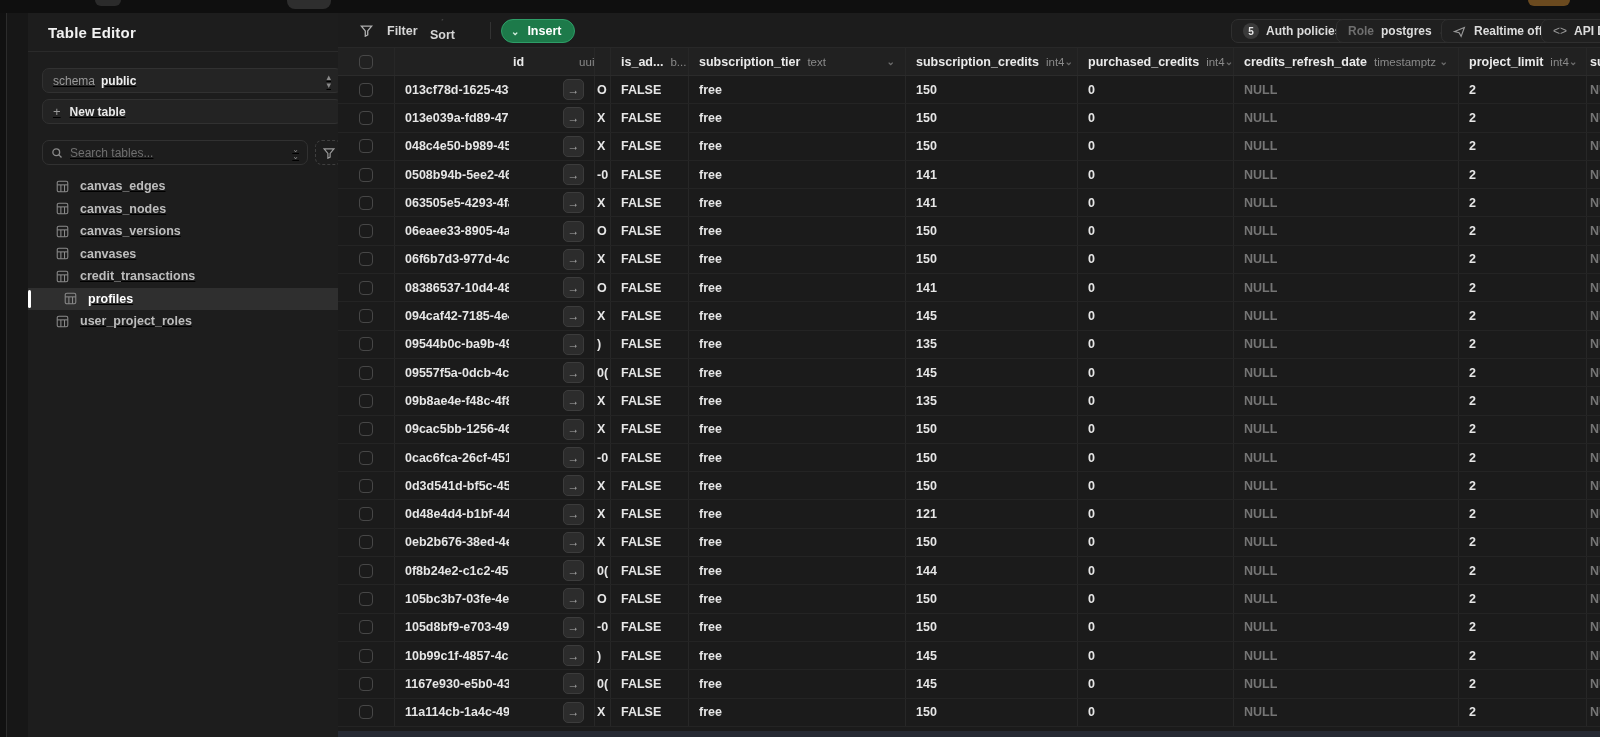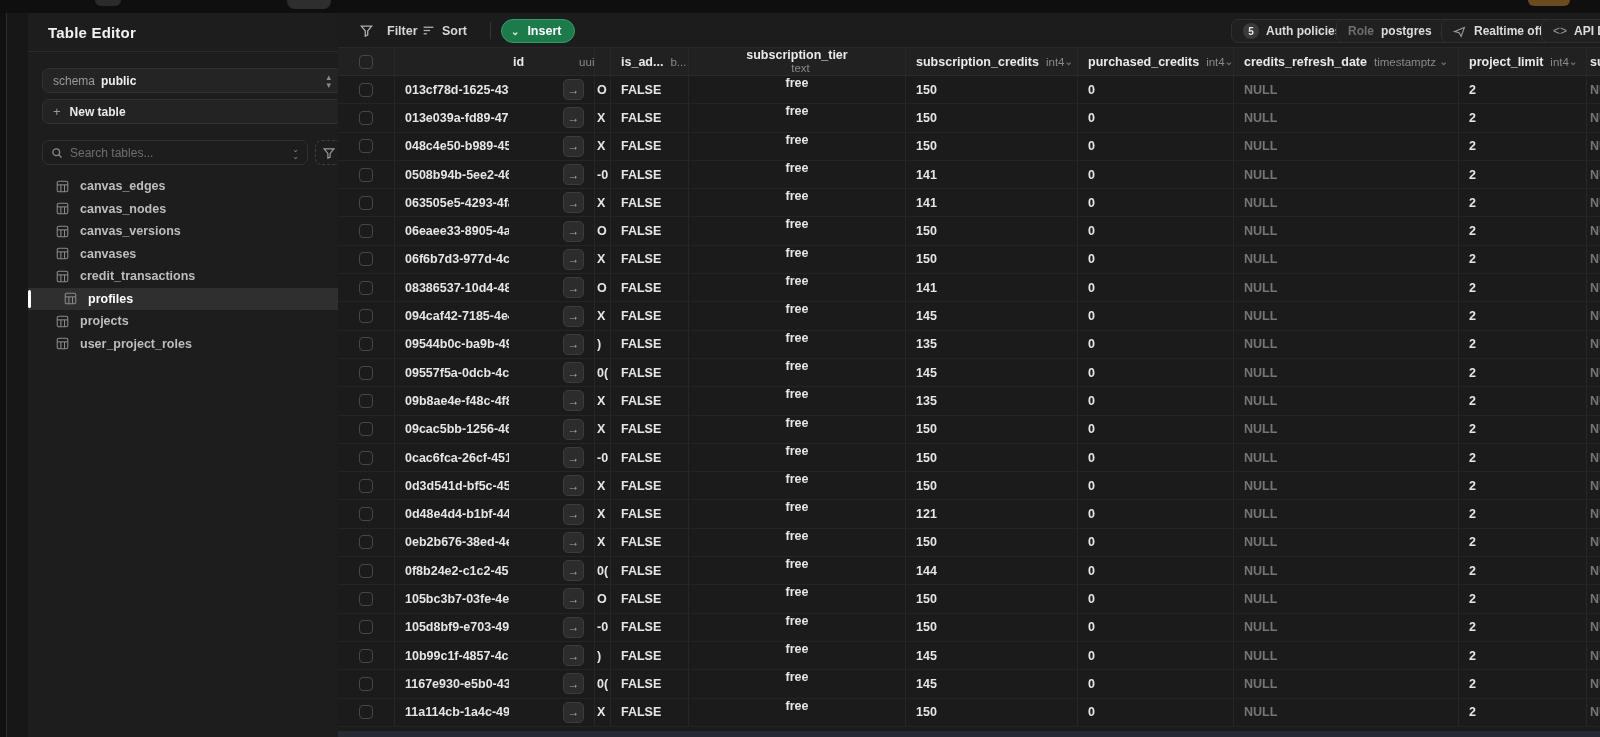--- a/index.html
+++ b/index.html
@@ -12,21 +12,21 @@
   .frag { position:absolute; top:0; background:#2b2b2b; }
   .frag.f1 { left:95px; width:26px; height:6px; border-radius:0 0 6px 6px; }
   .frag.f2 { left:287px; width:44px; height:9px; border-radius:0 0 8px 8px; background:#2e2e2e; }
   .frag.f3 { left:1528px; width:42px; height:6px; border-radius:0 0 6px 6px; background:#6b4a1f; }
 
   
   .rail { position:absolute; left:0; top:13px; bottom:0; width:7px; background:#111; border-right:1px solid #2c2c2c; }
   .sidebar { position:absolute; left:8px; top:13px; bottom:0; width:329px; background:#1d1d1d; border-right:1px solid #2b2b2b;margin-left:20px; }
   .sb-head { height:39px; display:flex; align-items:center; padding:0 20px; border-bottom:1px solid #2a2a2a; }
   .sb-title { font-size:15px; font-weight:700; color:#f2f2f2; letter-spacing:.2px; }
-  .sb-body { padding:16px 14px 0 14px; }
+  .sb-body { padding:16px 14px 0 14px;text-decoration:underline; }
   .selectbox, .newtable { height:25px; border:1px solid #313131; background:#242424; border-radius:7px;
       display:flex; align-items:center; padding:0 10px; margin-bottom:6px; font-size:12px; cursor:pointer; }
   .selectbox .muted { color:#9a9a9a; margin-right:6px; }
   .selectbox .val { color:#efefef; font-weight:700; }
   .updown { margin-left:auto; color:#8a8a8a; font-size:9px; line-height:8px; display:flex; flex-direction:column; align-items:center; }
   .newtable { background:#232323; }
   .newtable .plus { color:#9a9a9a; font-size:13px; margin-right:9px; font-weight:400; }
   .newtable .nt-label { color:#e9e9e9; font-weight:700; }
   .searchrow { display:flex; gap:7px; margin:16px 0 10px 0; }
   .search { flex:1; height:25px; border:1px solid #313131; border-radius:7px; display:flex; align-items:center; padding:0 8px; }
@@ -39,21 +39,21 @@
   .side-item .t-label { font-size:12.5px; font-weight:600; color:#bdbdbd; }
   .side-item.active { background:#2f2f2f;padding-left:36px; }
   .side-item.active::before { content:""; position:absolute; left:0; top:2px; bottom:2px; width:3px; background:#fff; border-radius:2px; }
   .side-item.active .t-label { color:#fff; font-weight:700; }
   .side-item .lock { margin-left:9px; display:flex; }
 
   
   .toolbar { position:absolute; left:338px; top:13px; right:0; height:35px; background:#1c1c1c; border-bottom:1px solid #282828; }
   .tb-item { position:absolute; top:6px; height:23px; display:flex; align-items:center; gap:7px; color:#d6d6d6; font-size:12.5px; font-weight:700; cursor:pointer; }
   .tb-filter { left:22px;gap:14px; }
-  .tb-sort { left:84px; }
+  .tb-sort { left:92px;flex-direction:column; }
   .tb-div { position:absolute; left:152px; top:9px; width:1px; height:17px; background:#333; }
   .insert { position:absolute; left:163px; top:6px; height:24px; padding:0 13px 0 9px; background:#1d7a4a; border:1px solid #2e9e68;
       border-radius:13px; display:flex; align-items:center; gap:8px; color:#fff; font-size:12.5px; font-weight:700; cursor:pointer; }
   .pill { position:absolute; top:6px; height:24px; border:1px solid #2f2f2f; background:#202020; border-radius:7px;
       display:flex; align-items:center; gap:7px; padding:0 11px; font-size:12px; font-weight:700; color:#dcdcdc; cursor:pointer; white-space:nowrap; }
   .pill .badge { width:16px; height:16px; border-radius:50%; background:#3a3a3a; color:#e8e8e8; font-size:10px; font-weight:700;
       display:flex; align-items:center; justify-content:center; }
   .pill .dim { color:#6f6f6f; }
   .p-auth { left:893px; }
   .p-role { left:998px; }
@@ -65,21 +65,21 @@
   .gbody { position:absolute; left:338px; top:76px; right:0; bottom:6px; overflow:hidden; background:#1b1b1b; }
   .grow { display:flex; height:28.3px; border-bottom:1px solid #242424; background:#1b1b1b; }
   .c { flex:none; border-right:1px solid #272727; display:flex; align-items:center; padding:0 10px; overflow:hidden; white-space:nowrap; }
   .hc { color:#eaeaea; font-size:12.5px; font-weight:700; }
   .hc .ctype { color:#8a8a8a; font-weight:400; font-size:11.5px; margin-left:7px; }
   .hc .chev { margin-left:auto; color:#6e6e6e; }
   .w-sel  { width:57px;  justify-content:center; padding:0; }
   .w-id   { width:200px;gap:48px; }
   .w-clip { width:16px;  padding:0 2px; }
   .w-adm  { width:78px;  }
-  .w-tier { width:217px;flex-direction:column; }
+  .w-tier { width:217px; }
   .w-cred { width:172px; }
   .w-pur  { width:156px; }
   .w-ref  { width:225px; }
   .w-lim  { width:128px; }
   .w-su   { width:14px;  padding:0 3px; border-right:none; }
   .cval { color:#e6e6e6; font-size:12.5px; font-weight:700; }
   .cnull { color:#757575; font-size:12.5px; font-weight:700; }
   .uuid { color:#e6e6e6; font-size:12.5px; font-weight:700; flex:1; overflow:hidden; }
   .rowbtn { flex:none; width:21px; height:21px; margin-left:6px; background:#2c2c2c; border:1px solid #3c3c3c; border-radius:5px;
       color:#a8a8a8; font-size:12px; display:flex; align-items:center; justify-content:center; cursor:pointer; }
@@ -212,32 +212,20 @@
                 <rect x="1.5" y="1.5" width="13" height="13" rx="2"></rect>
                 <line x1="1.5" y1="6" x2="14.5" y2="6"></line>
                 <line x1="6" y1="6" x2="6" y2="14.5"></line>
                 <line x1="10.5" y1="6" x2="10.5" y2="14.5"></line>
               </svg>
             </span>
             <span class="t-label">profiles</span>
 
           </div>
 
-          <div class="side-item">
-            <span class="t-icon">
-              <svg width="13" height="13" viewBox="0 0 16 16" fill="none" stroke="#8a8a8a" stroke-width="1.3">
-                <rect x="1.5" y="1.5" width="13" height="13" rx="2"></rect>
-                <line x1="1.5" y1="6" x2="14.5" y2="6"></line>
-                <line x1="6" y1="6" x2="6" y2="14.5"></line>
-                <line x1="10.5" y1="6" x2="10.5" y2="14.5"></line>
-              </svg>
-            </span>
-            <span class="t-label">projects</span>
-
-          </div>
 
 
           <div class="side-item">
             <span class="t-icon">
               <svg width="13" height="13" viewBox="0 0 16 16" fill="none" stroke="#8a8a8a" stroke-width="1.3">
                 <rect x="1.5" y="1.5" width="13" height="13" rx="2"></rect>
                 <line x1="1.5" y1="6" x2="14.5" y2="6"></line>
                 <line x1="6" y1="6" x2="6" y2="14.5"></line>
                 <line x1="10.5" y1="6" x2="10.5" y2="14.5"></line>
               </svg>

